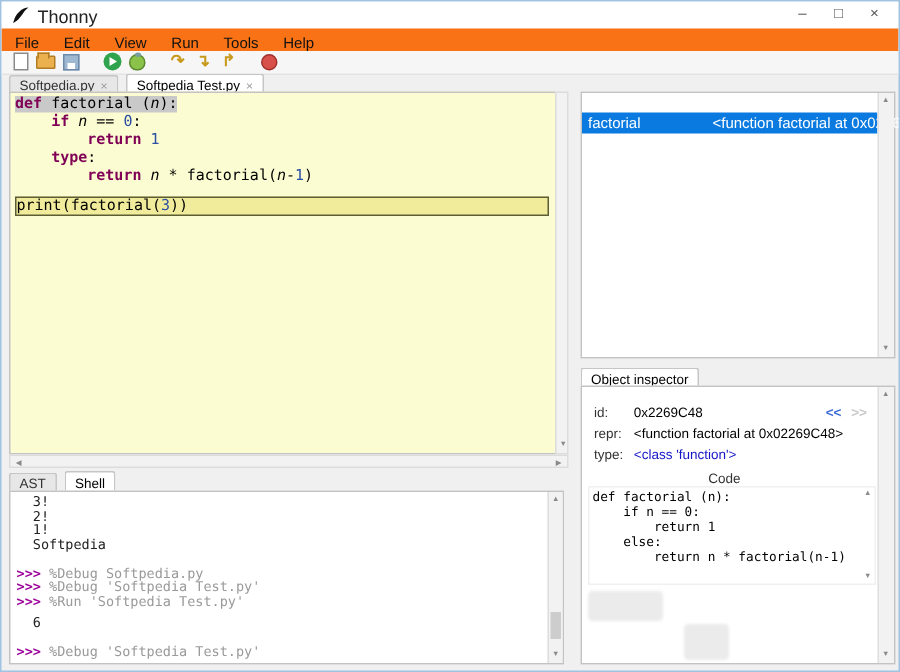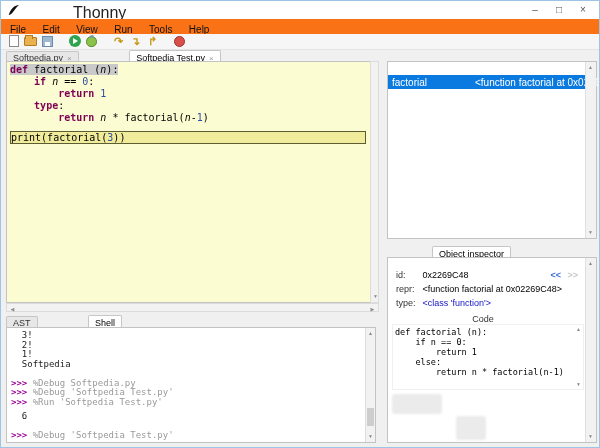--- a/index.html
+++ b/index.html
@@ -3,21 +3,21 @@
 <meta charset="utf-8">
 <style>
   * { margin:0; padding:0; box-sizing:border-box; }
   html,body { width:600px; height:448px; font-family:"Liberation Sans",sans-serif; background:#d8d8d8; }
   .window { position:absolute; top:0; left:0; width:600px; height:448px; background:#f0f0f0;
             border:1px solid #9fc3e2; overflow:hidden; }
 
   
   .titlebar { position:absolute; top:0; left:0; width:100%; height:18px; background:#ffffff; }
   .app-icon { position:absolute; left:7px; top:3px; width:12px; height:12px; }
-  .app-title { position:absolute; left:24px; top:3px; font-size:16px; color:#222;margin-left:48px; }
+  .app-title { position:absolute; left:24px; top:3px; font-size:12px; color:#222; }
   .win-controls { position:absolute; right:4px; top:0; height:18px; display:flex; }
   .win-btn { width:24px; height:18px; text-align:center; font-size:10px; line-height:18px; color:#555; cursor:default; }
 
   
   .menubar { position:absolute; top:18px; left:0; width:100%; height:15px; background:#f97316; padding-left:3px; }
   .menu-item { display:inline-block; padding:1px 6px; font-size:10px; color:#111; }
 
   
   .toolbar { position:absolute; top:33px; left:0; width:100%; height:16px; background:#f6f6f6;
              border-bottom:1px solid #e3e3e3; display:flex; align-items:center; padding-left:5px; }
@@ -31,21 +31,21 @@
   .icon-run { width:12px; height:12px; border-radius:50%; background:#2fa44c; margin:0 auto; position:relative; }
   .icon-run:before { content:""; position:absolute; left:4px; top:3px; border-left:5px solid #fff; border-top:3px solid transparent; border-bottom:3px solid transparent; }
   .icon-bug { width:11px; height:11px; border-radius:50% 50% 45% 45%; background:#8bc34a; border:1px solid #5c8a2e; margin:1px auto 0; position:relative; }
   .icon-bug:before { content:""; position:absolute; left:3px; top:-2px; width:4px; height:3px; border-radius:50%; background:#7a9e9f; }
   .step-glyph { font-size:11px; color:#c79a1c; line-height:13px; text-align:center; font-weight:bold; }
   .icon-stop { width:11px; height:11px; border-radius:50%; background:#d8504a; border:1px solid #a02f2c; margin:1px auto 0; }
 
   
   .tab { display:inline-block; padding:1px 6px 2px; font-size:9px; color:#333; background:#e7e7e7;
          border:1px solid #c6c6c6; border-bottom:none; border-radius:2px 2px 0 0; margin-right:1px; }
-  .tab.active { background:#fff; color:#000; padding-top:2px;margin-left:45px; }
+  .tab.active { background:#fff; color:#000; padding-top:2px; }
   .tab .close { color:#9a9a9a; margin-left:4px; font-size:8px; }
   .tabstrip-editor { position:absolute; left:5px; top:46px; height:14px; }
   .tabstrip-vars { position:absolute; left:386px; top:46px; height:14px; }
   .tabstrip-shell { position:absolute; left:5px; top:311px; height:15px; }
   .tabstrip-insp { position:absolute; left:386px; top:242px; height:14px; }
 
   
   .editor { position:absolute; left:5px; top:60px; width:364px; height:242px; background:#fcfcd2;
             border:1px solid #c3c3c3; border-right:none; overflow:hidden; padding:2px 0 0 3px; }
   .code-line { font-family:"DejaVu Sans Mono",monospace; font-size:10px; line-height:12px; white-space:pre; color:#000; }

